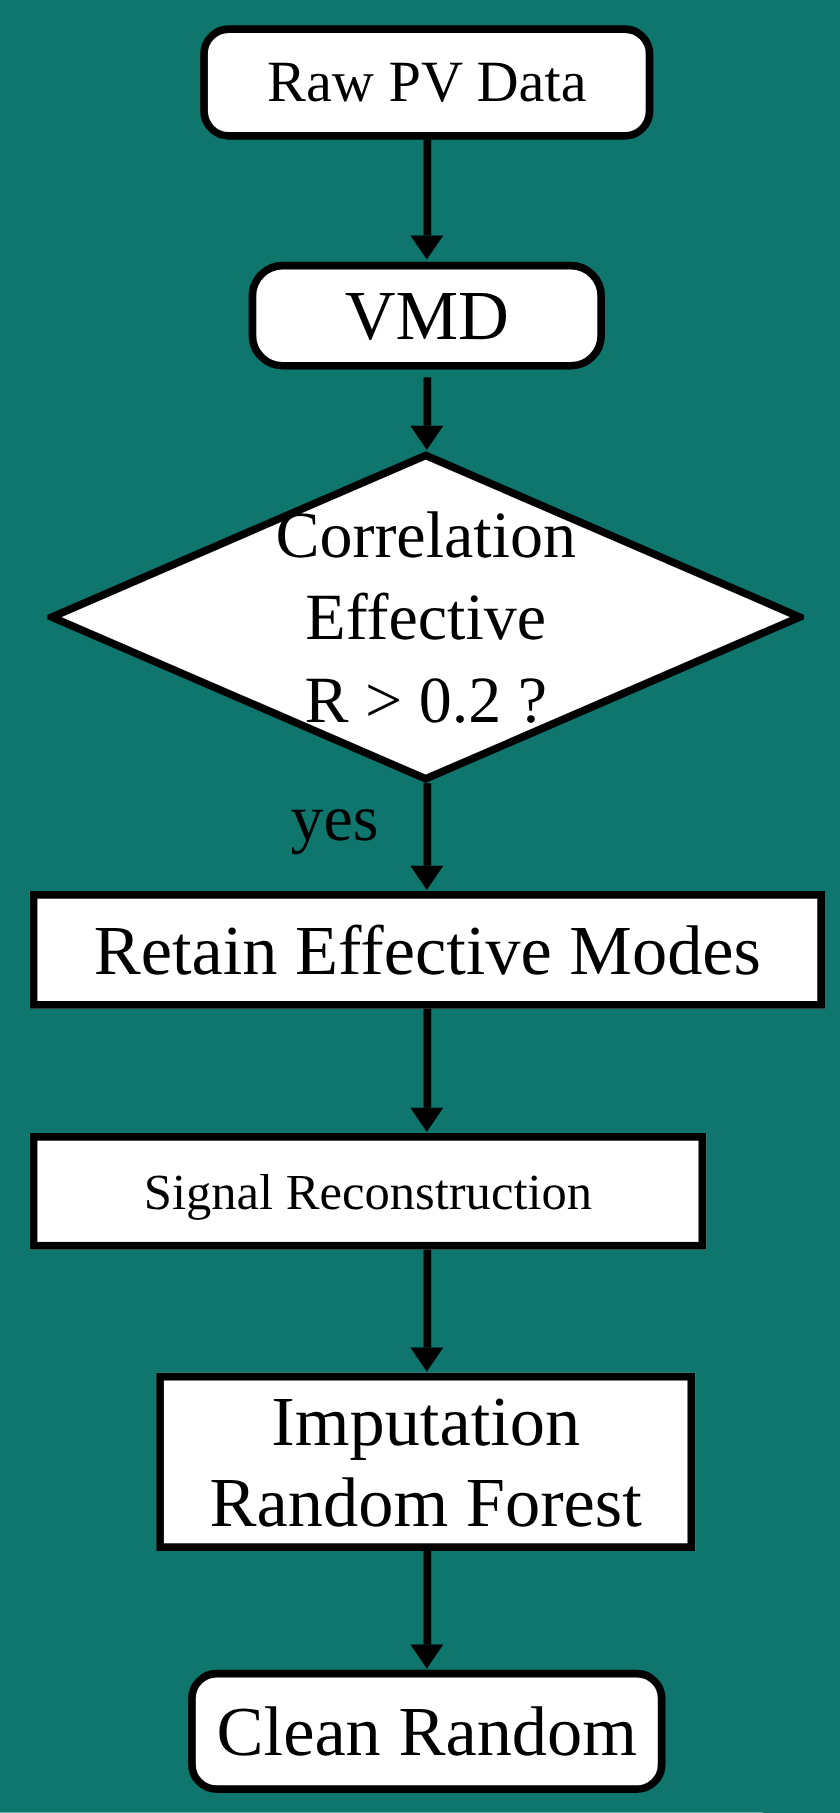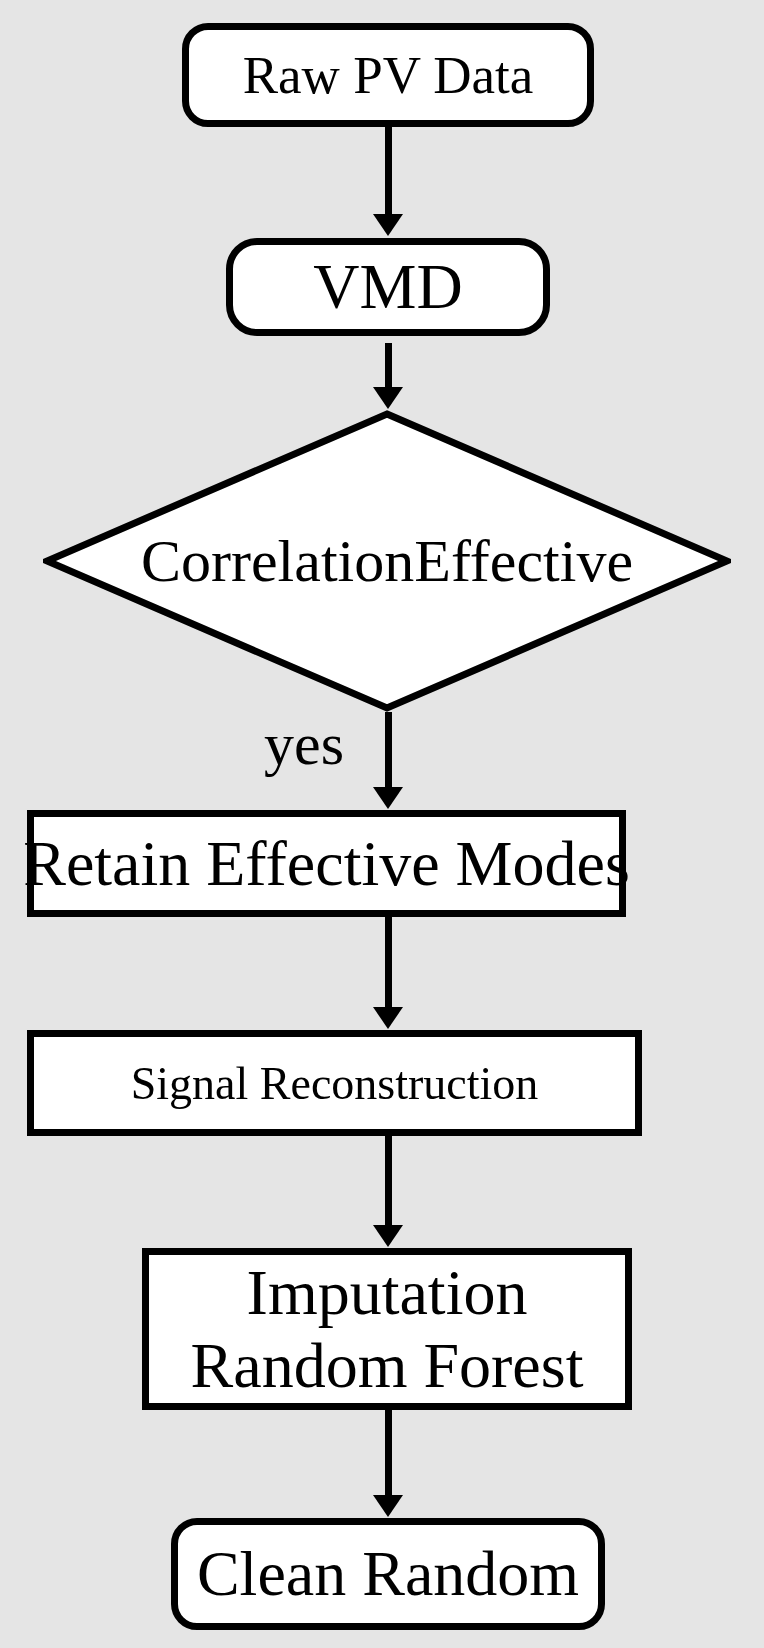--- a/index.html
+++ b/index.html
@@ -4,21 +4,21 @@
 <style>
   html, body {
     margin: 0;
     padding: 0;
     background: #ffffff;
   }
   .canvas {
     position: relative;
     width: 764px;
     height: 1648px;
-    background: #e5e5e5;
+    background: #0f766e;
     font-family: "Liberation Serif", "DejaVu Serif", serif;
     color: #000000;
     overflow: hidden;
   }
   .node {
     position: absolute;
     box-sizing: border-box;
     background: #ffffff;
     border: 7px solid #000000;
     display: flex;
@@ -52,21 +52,21 @@
     border-right: 15px solid transparent;
     border-top: 22px solid #000000;
   }
 
   .diamond-wrap { position: absolute; }
   .diamond-wrap svg { display: block; }
   .diamond-label {
     position: absolute;
     inset: 0;
     display: flex;
-    flex-direction: row;
+    flex-direction: column;
     align-items: center;
     justify-content: center;
     text-align: center;
     font-size: 60px;
     line-height: 75px;
     white-space: nowrap;
   }
   .edge-label {
     position: absolute;
     font-size: 60px;
@@ -98,31 +98,32 @@
     <div class="head"></div>
   </div>
 
   <div class="diamond-wrap" style="left:43px; top:410px; width:688px; height:302px;">
     <svg width="688" height="302" viewBox="0 0 688 302">
       <polygon points="344,4 684,151 344,298 4,151" fill="#ffffff" stroke="#000000" stroke-width="7" stroke-linejoin="miter"></polygon>
     </svg>
     <div class="diamond-label">
       <span class="line">Correlation</span>
       <span class="line">Effective</span>
+      <span class="line">R &gt; 0.2 ?</span>
     </div>
   </div>
 
   <div class="edge-label" style="left:204px; top:714px; width:140px;">yes</div>
 
   <div class="arrow" style="left:373px; top:712px; height:97px;">
     <div class="shaft"></div>
     <div class="head"></div>
   </div>
 
-  <div class="node process" style="left:27px; top:810px; width:599px; height:107px; font-size:64px;">
+  <div class="node process" style="left:27px; top:810px; width:723px; height:107px; font-size:64px;">
     <span class="line">Retain Effective Modes</span>
   </div>
 
   <div class="arrow" style="left:373px; top:917px; height:112px;">
     <div class="shaft"></div>
     <div class="head"></div>
   </div>
 
   <div class="node process" style="left:27px; top:1030px; width:615px; height:106px; font-size:46px;font-family:Liberation Serif, serif;">
     <span class="line">Signal Reconstruction</span>

